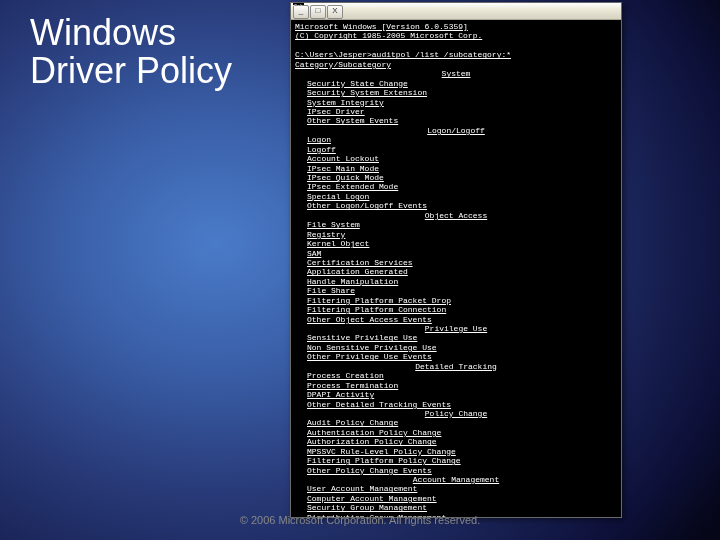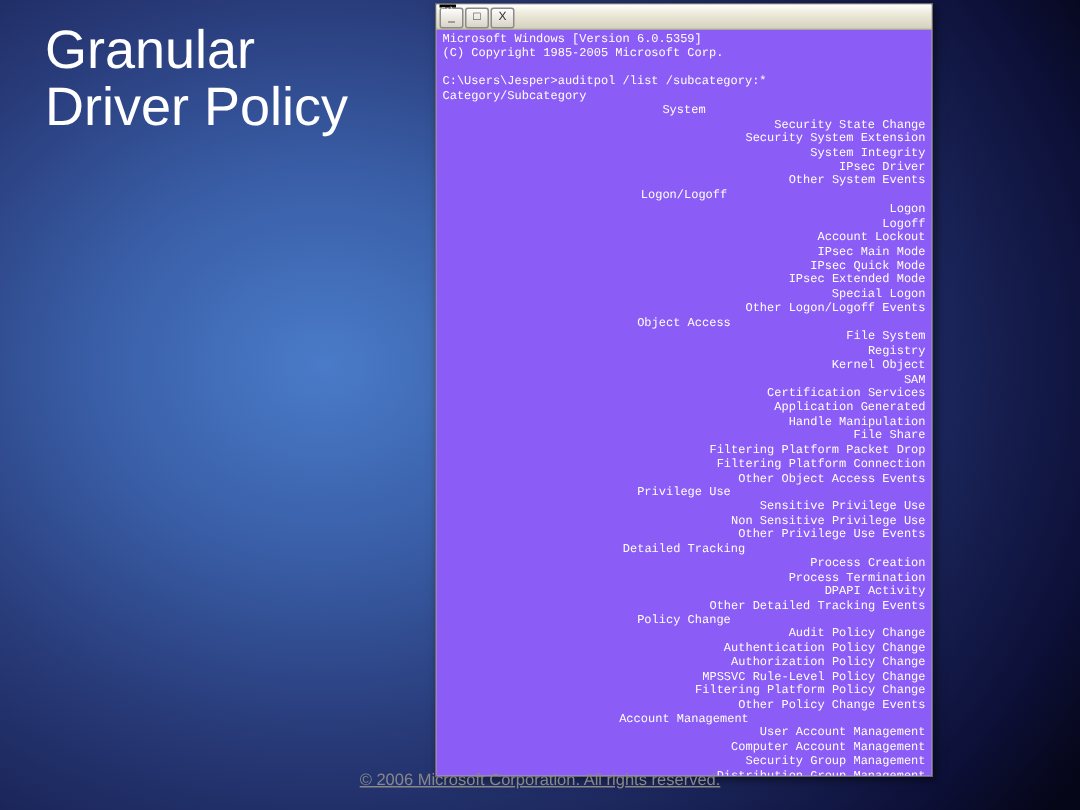--- a/index.html
+++ b/index.html
@@ -34,21 +34,20 @@
   }
   .footer {
     position: absolute;
     bottom: 14px;
     left: 0;
     width: 100%;
     text-align: center;
     color: #888888;
     font-size: 11px;
     font-family: Arial, sans-serif;
-    text-decoration: underline;
   }
   .cmd-window {
     position: absolute;
     top: 2px;
     left: 290px;
     width: 330px;
     height: 514px;
     background: #ece9d8;
     border: 1px solid #6a6a6a;
     box-shadow: 2px 2px 6px rgba(0,0,0,0.5);
@@ -102,46 +101,46 @@
     border-radius: 2px;
     font-size: 8px;
     line-height: 10px;
     text-align: center;
     font-family: Arial, sans-serif;
     color: #333;
     cursor: pointer;
   }
   .cmd-body {
     flex: 1;
-    background: #8b5cf6;
+    background: #000000;
     color: #ffffff;
     font-family: "Lucida Console", "Courier New", monospace;
     font-size: 8px;
     line-height: 1.18;
     padding: 2px 4px;
     white-space: pre;
     overflow: hidden;
+    text-decoration: underline;
   }
   .cmd-body .cat {
     display: block;
     text-align: center;
   }
   .cmd-body .sub {
     display: block;
     padding-left: 12px;
-    text-align: right;
   }
 </style>
 </head>
 <body>
 
 <div class="slide">
 
   <div class="title">
-    <span>Granular</span><br>
+    <span>Windows</span><br>
     <span>Driver Policy</span>
   </div>
 
   <div class="cmd-window">
     <div class="titlebar">
       <span class="titlebar-icon"></span>
       <span class="titlebar-text">C:\Windows\system32\cmd.exe</span>
       <div class="titlebar-btns">
         <div class="tb-btn">_</div>
         <div class="tb-btn">□</div>

